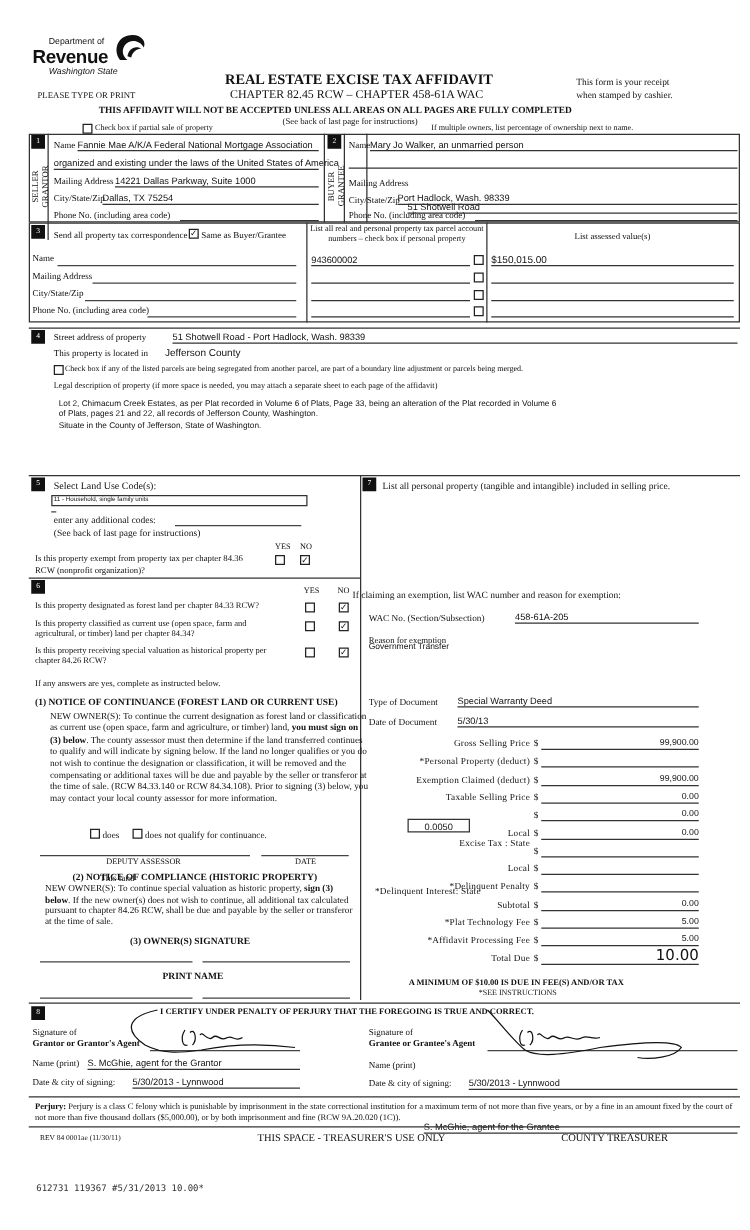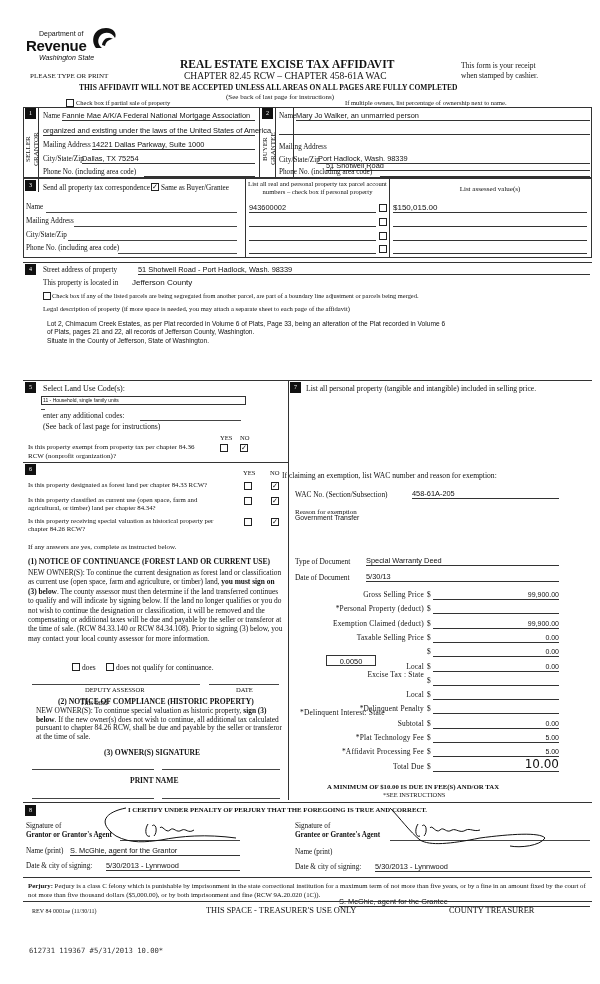--- a/index.html
+++ b/index.html
@@ -215,21 +215,21 @@
     <div class="abs para" style="left: 28px; top: 496px; width: 200px; font-size: 6.8px; line-height: 8.4px;">Is this property classified as current use (open space, farm and agricultural, or timber) land per chapter 84.34?</div>
     <div class="cb" style="left: 244px; top: 497px;"></div>
     <div class="cb" style="left: 271px; top: 497px;">✓</div>
     <div class="abs para" style="left: 28px; top: 517px; width: 200px; font-size: 6.8px; line-height: 8.4px;">Is this property receiving special valuation as historical property per chapter 84.26 RCW?</div>
     <div class="cb" style="left: 244px; top: 518px;"></div>
     <div class="cb" style="left: 271px; top: 518px;">✓</div>
   </div>
 
 <div class="abs" style="left:28px;top:543px;font-size:7px;">If any answers are yes, complete as instructed below.</div>
 <div class="abs bold" style="left:28px;top:557px;font-size:7.6px;">(1) NOTICE OF CONTINUANCE (FOREST LAND OR CURRENT USE)</div>
-<div class="abs para" style="left:28px;top:568px;width:255px;">
+<div class="abs para" style="left:40px;top:568px;width:255px;">
   <span>NEW OWNER(S): To continue the current designation as forest land or classification as current use (open space, farm and agriculture, or timber) land,</span>
   <b>you must sign on (3) below</b><span>. The county assessor must then determine if the land transferred continues to qualify and will indicate by signing below. If the land no longer qualifies or you do not wish to continue the designation or classification, it will be removed and the compensating or additional taxes will be due and payable by the seller or transferor at the time of sale. (RCW 84.33.140 or RCW 84.34.108). Prior to signing (3) below, you may contact your local county assessor for more information.</span>
 </div>
 <div class="abs lbl" style="left:32px;top:698px;font-size:7.4px;margin-left:48px;">This land</div>
 <div class="cb" style="left:72px;top:663px;"></div>
 <div class="abs lbl" style="left:82px;top:663px;font-size:7.4px;">does</div>
 <div class="cb" style="left:106px;top:663px;"></div>
 <div class="abs lbl" style="left:116px;top:663px;font-size:7.4px;">does not qualify for continuance.</div>
 
 <div class="hline" style="left:32px;top:684px;width:168px;"></div>

